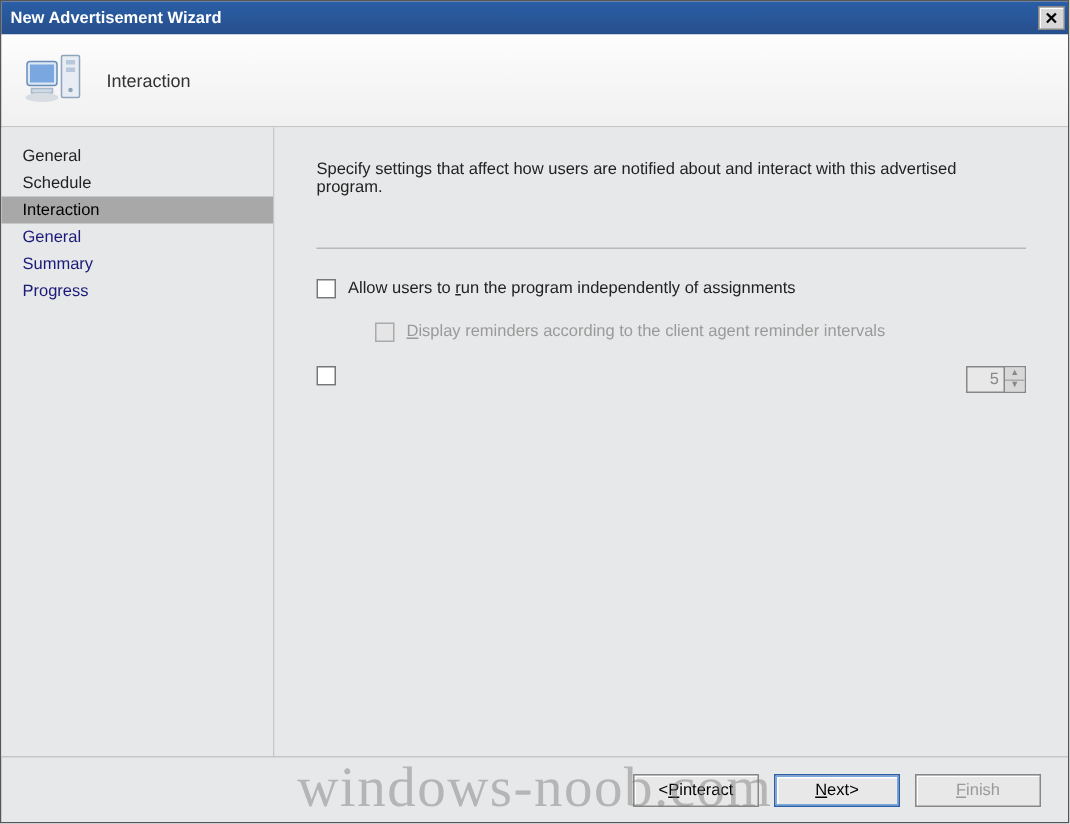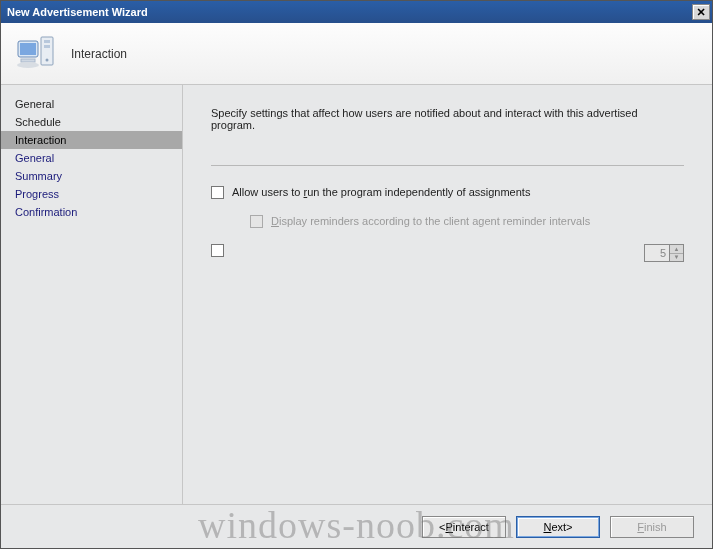--- a/index.html
+++ b/index.html
@@ -177,21 +177,20 @@
   </div>
 
   <div class="body">
     <div class="sidebar">
       <div class="side-item past">General</div>
       <div class="side-item past">Schedule</div>
       <div class="side-item selected">Interaction</div>
       <div class="side-item">General</div>
       <div class="side-item">Summary</div>
       <div class="side-item">Progress</div>
-      <div class="side-item">Confirmation</div>
     </div>
 
     <div class="content">
       <div class="instruction">Specify settings that affect how users are notified about and interact with this advertised program.</div>
       <hr class="hr">
 
       <div class="row">
         <span class="chk"></span>
         <span class="lbl">
           <span>Allow users to </span><span class="ul">r</span><span>un the program independently of assignments</span>

